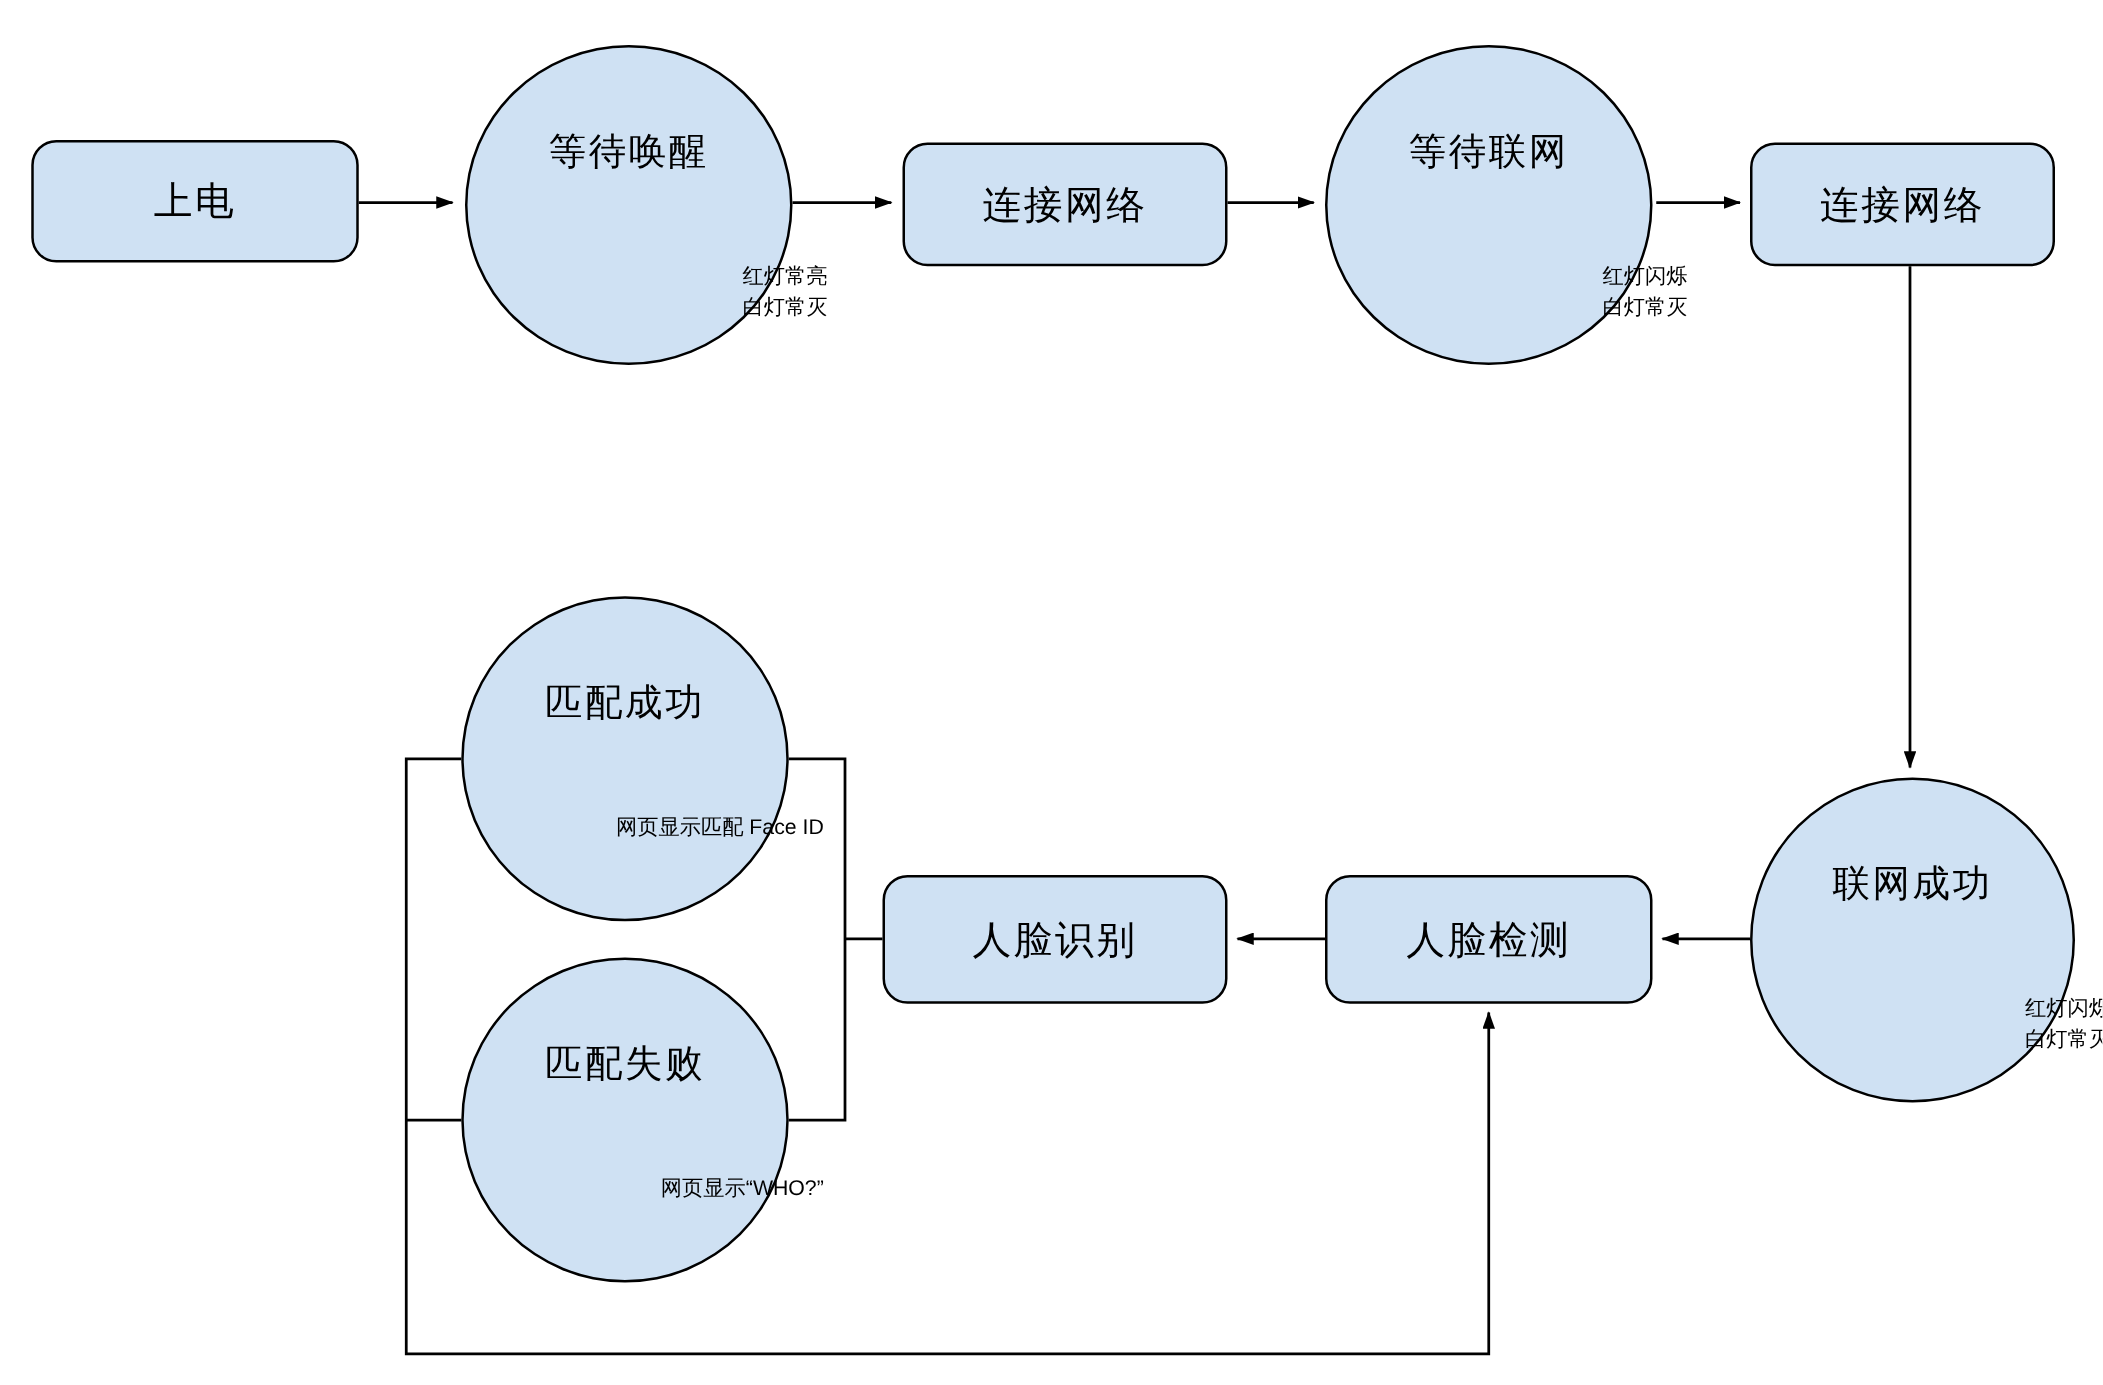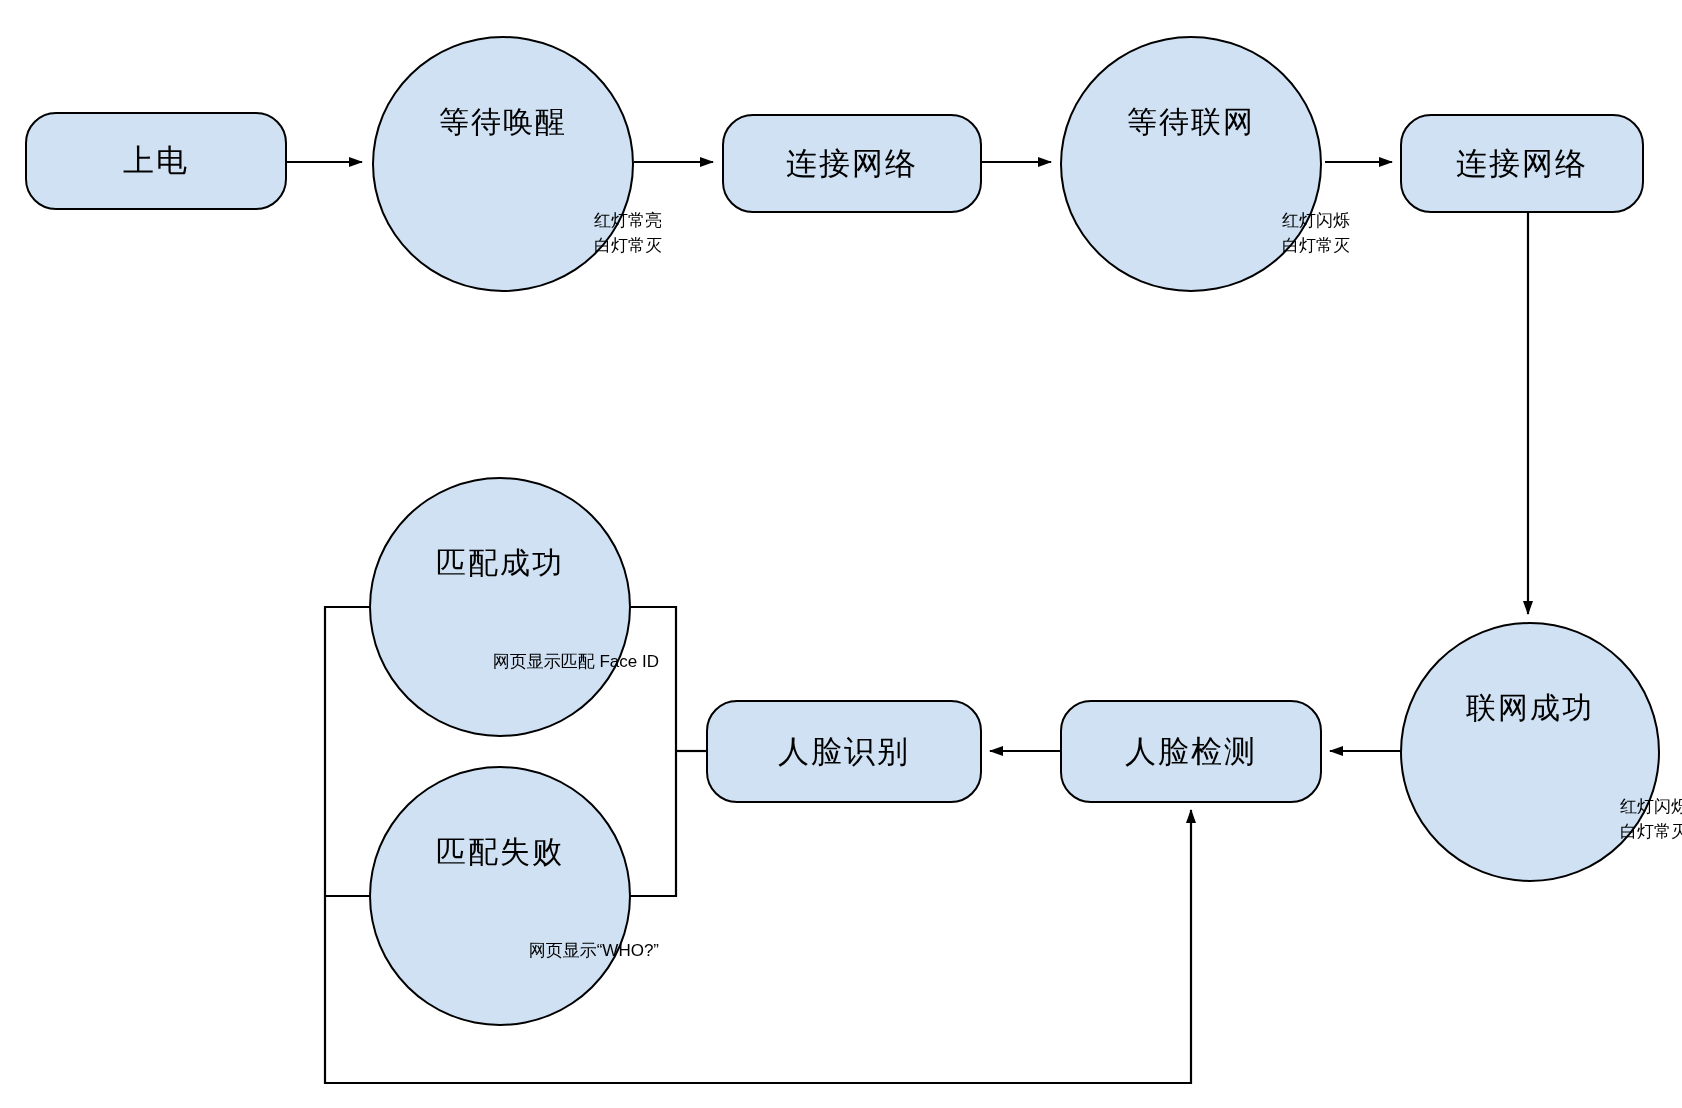--- a/index.html
+++ b/index.html
@@ -22,21 +22,21 @@
     height: 1108px;
   }
   .node {
     position: absolute;
     background: #cfe1f3;
     border: 2.5px solid #000000;
     box-sizing: border-box;
     color: #000000;
   }
   .node.rect {
-    border-radius: 31px;
+    border-radius: 20px;
     display: flex;
     align-items: center;
     justify-content: center;
   }
   .node.ellipse {
     border-radius: 50%;
   }
   .rect-label {
     font-size: 31px;
     letter-spacing: 2px;

